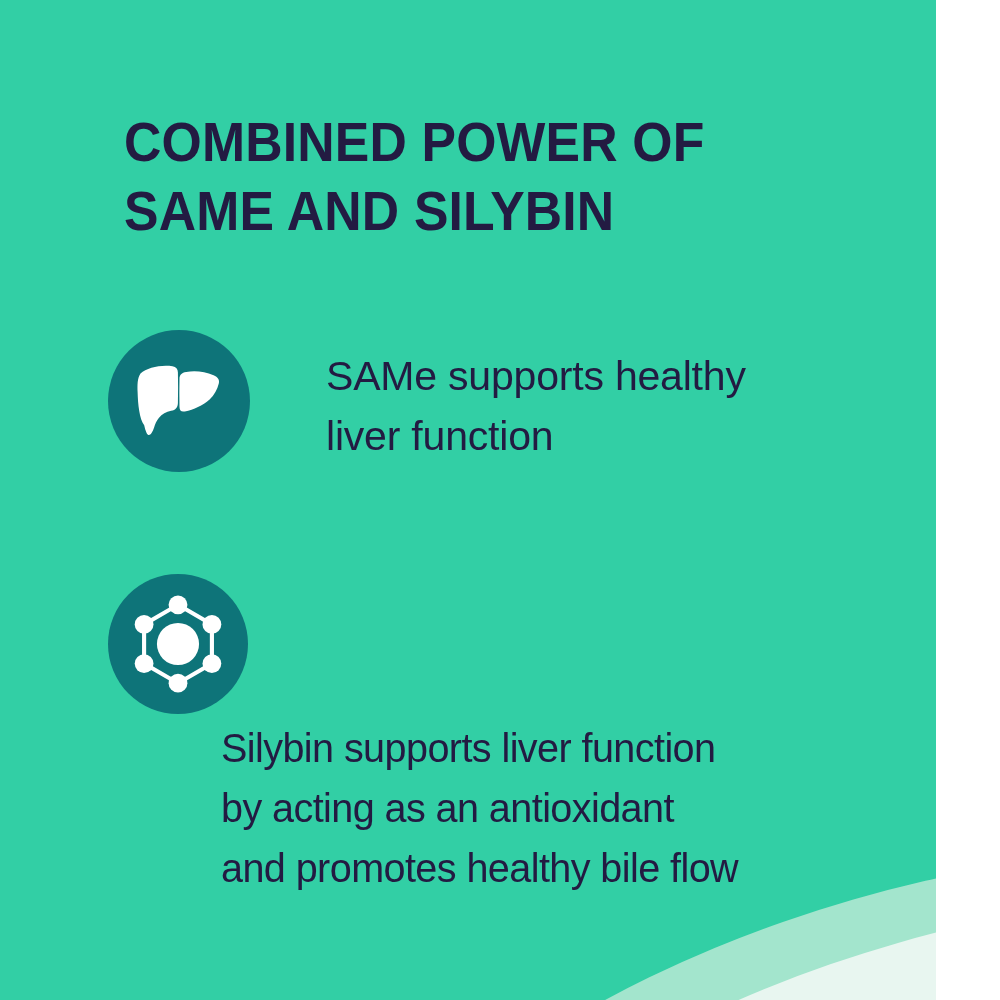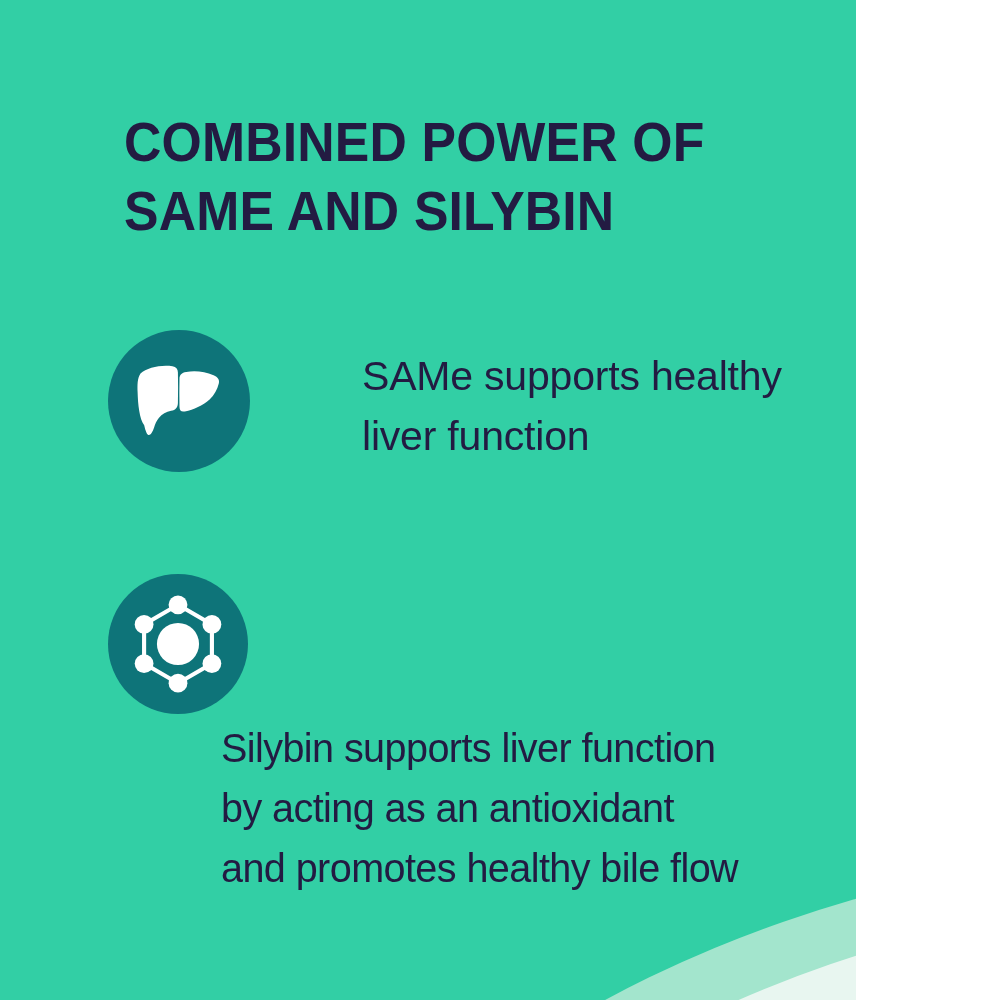--- a/index.html
+++ b/index.html
@@ -4,21 +4,21 @@
 <title>Combined Power Infographic</title>
 <style>
   html, body {
     margin: 0;
     padding: 0;
     background: #ffffff;
   }
 
   #poster {
     position: relative;
-    width: 856px;
+    width: 936px;
     height: 1000px;
     overflow: hidden;
     background: #32CFA5;
     font-family: "Liberation Sans", "DejaVu Sans", sans-serif;
     -webkit-font-smoothing: antialiased;
   }
 
   
   .arc-layer {
     position: absolute;
@@ -93,21 +93,21 @@
 
   .feature-text {
     color: #231B42;
     font-size: 41px;
     line-height: 60px;
     font-weight: 400;
     white-space: pre-line;
   }
 
   .feature-0 .feature-text {
-    margin-left: 112px;
+    margin-left: 76px;
     margin-top: 16px;
     letter-spacing: -0.2px;
   }
 
   .feature-1 .feature-text {
     margin-left: 113px;
     margin-top: 4px;
     font-size: 41px;
     line-height: 60px;
     letter-spacing: -0.6px;

